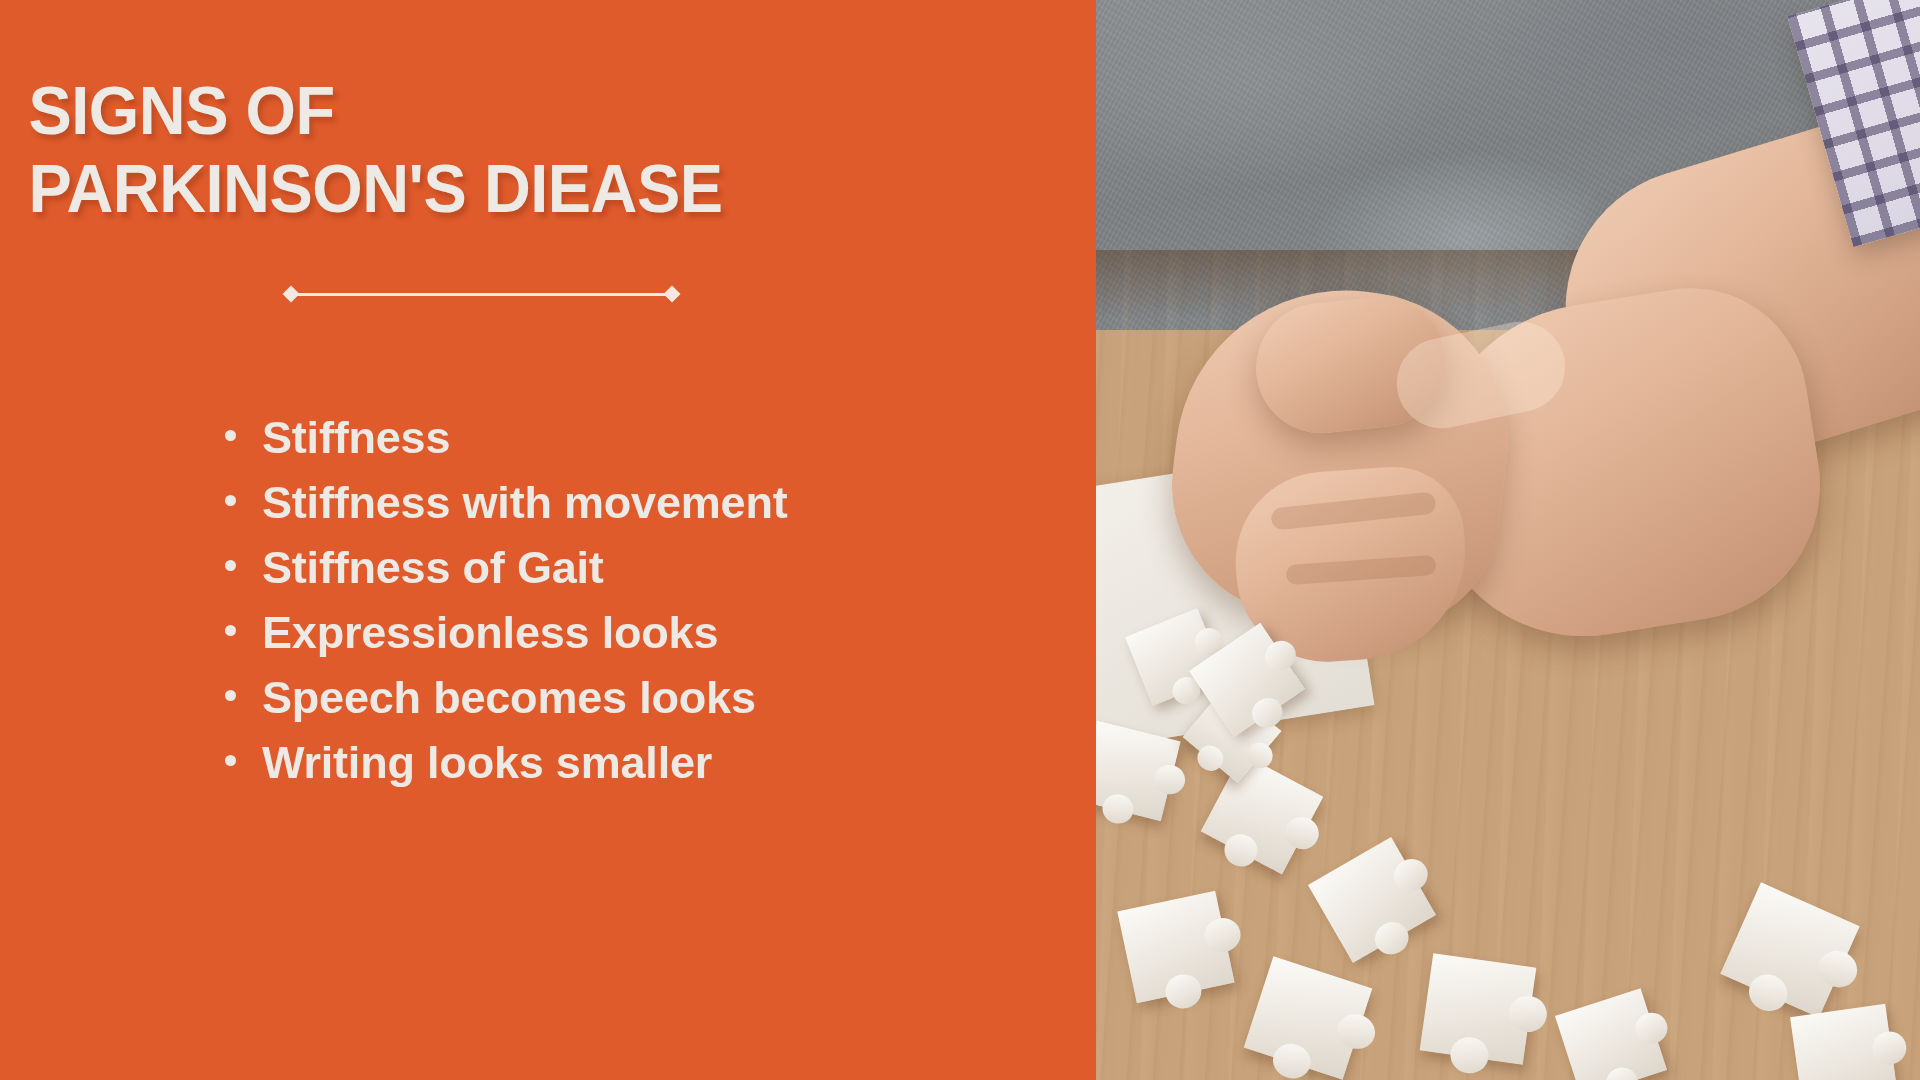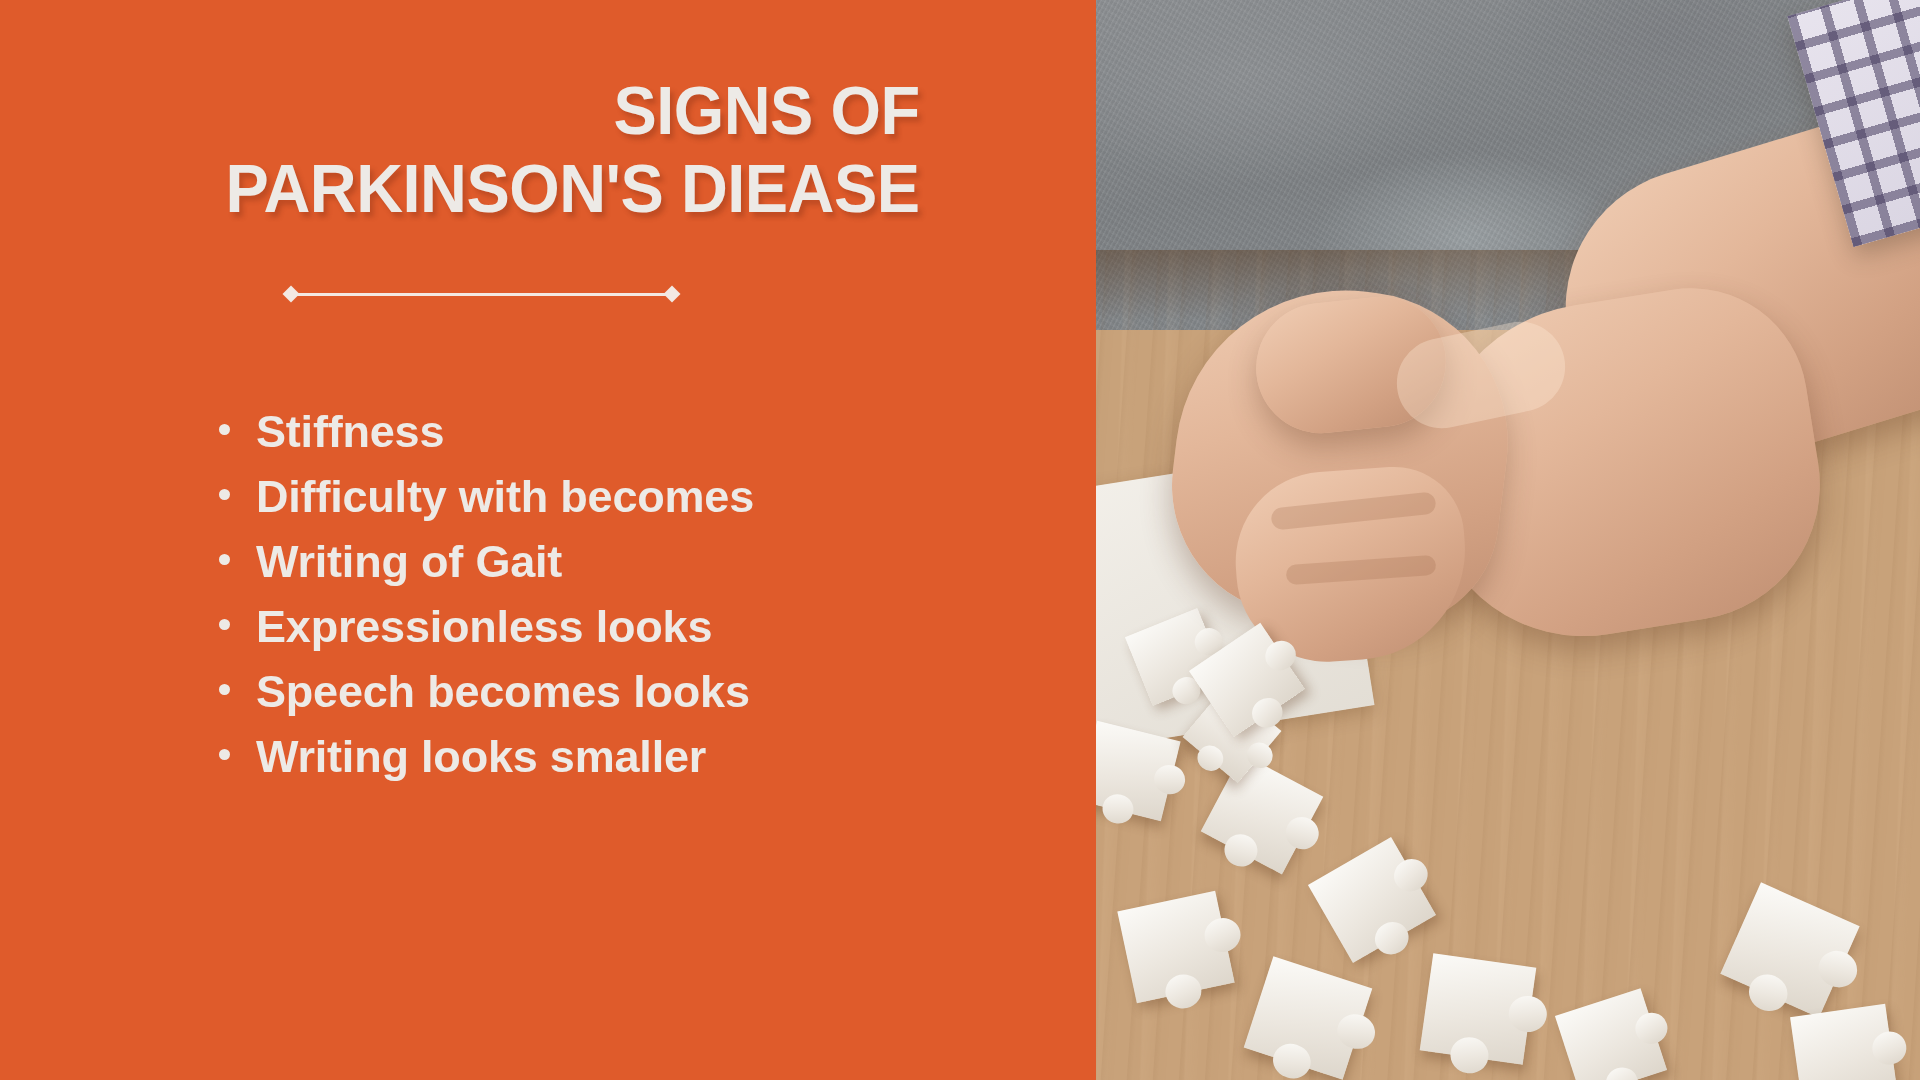--- a/index.html
+++ b/index.html
@@ -31,21 +31,21 @@
     height: 1080px;
     background: #DF5B2B;
     overflow: hidden;
   }
 
   #title-block {
     position: absolute;
     left: 0;
     top: 72px;
     width: 948px;
-    text-align: right;
+    text-align: left;
   }
 
   .title-line {
     display: block;
     color: #EDEAE6;
     font-family: "Liberation Sans", sans-serif;
     font-weight: bold;
     font-size: 69px;
     line-height: 78px;
     letter-spacing: -0.5px;
@@ -79,21 +79,21 @@
     transform: rotate(45deg);
   }
   #divider-diamond-left { left: 0px; }
   #divider-diamond-right { left: 381px; }
 
   
   #symptom-list {
     position: absolute;
     left: 212px;
     top: 392px;
-    margin: 7px;
+    margin: 13px;
     padding: 0;
     list-style: none;
   }
   .symptom-item {
     display: flex;
     align-items: baseline;
     height: 65px;
     color: #EDEAE6;
     font-family: "Liberation Sans", sans-serif;
     font-weight: bold;
@@ -296,25 +296,25 @@
       <div id="divider-diamond-right" class="divider-diamond"></div>
     </div>
 
     <ul id="symptom-list">
       <li class="symptom-item">
         <span class="bullet-dot"></span>
         <span>Stiffness</span>
       </li>
       <li class="symptom-item">
         <span class="bullet-dot"></span>
-        <span>Difficulty with becomes</span>
-      </li>
-      <li class="symptom-item">
-        <span class="bullet-dot"></span>
-        <span>Writing of Gait</span>
+        <span>Stiffness with movement</span>
+      </li>
+      <li class="symptom-item">
+        <span class="bullet-dot"></span>
+        <span>Stiffness of Gait</span>
       </li>
       <li class="symptom-item">
         <span class="bullet-dot"></span>
         <span>Expressionless looks</span>
       </li>
       <li class="symptom-item">
         <span class="bullet-dot"></span>
         <span>Speech becomes looks</span>
       </li>
       <li class="symptom-item">

